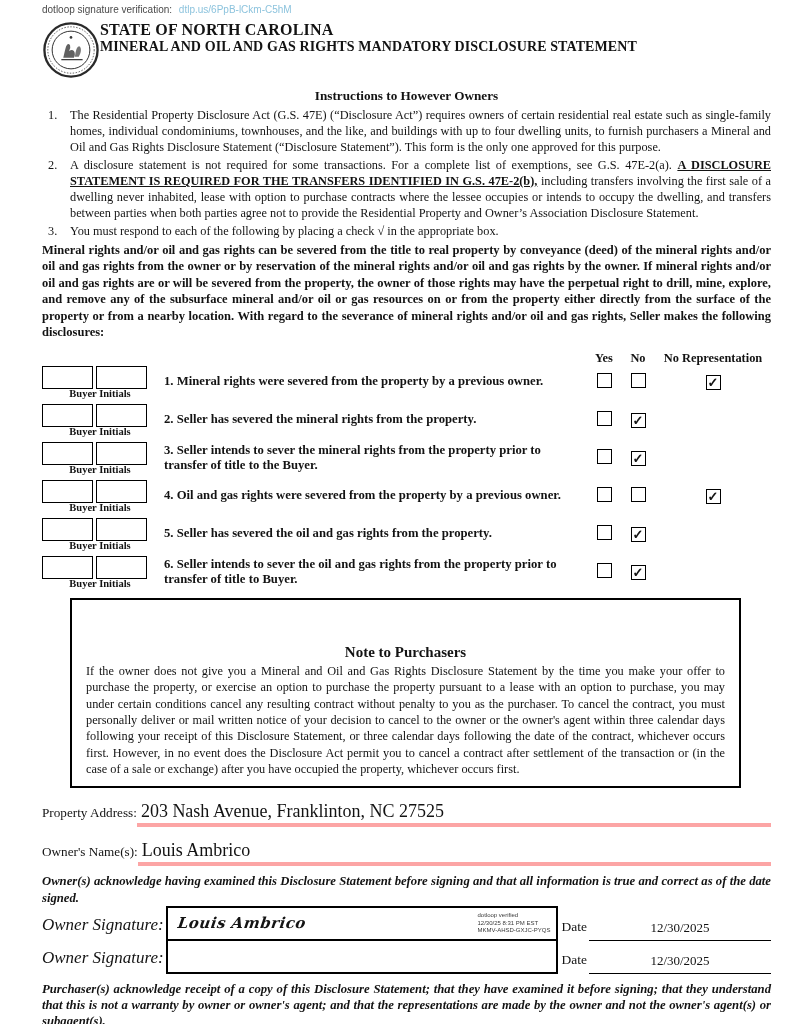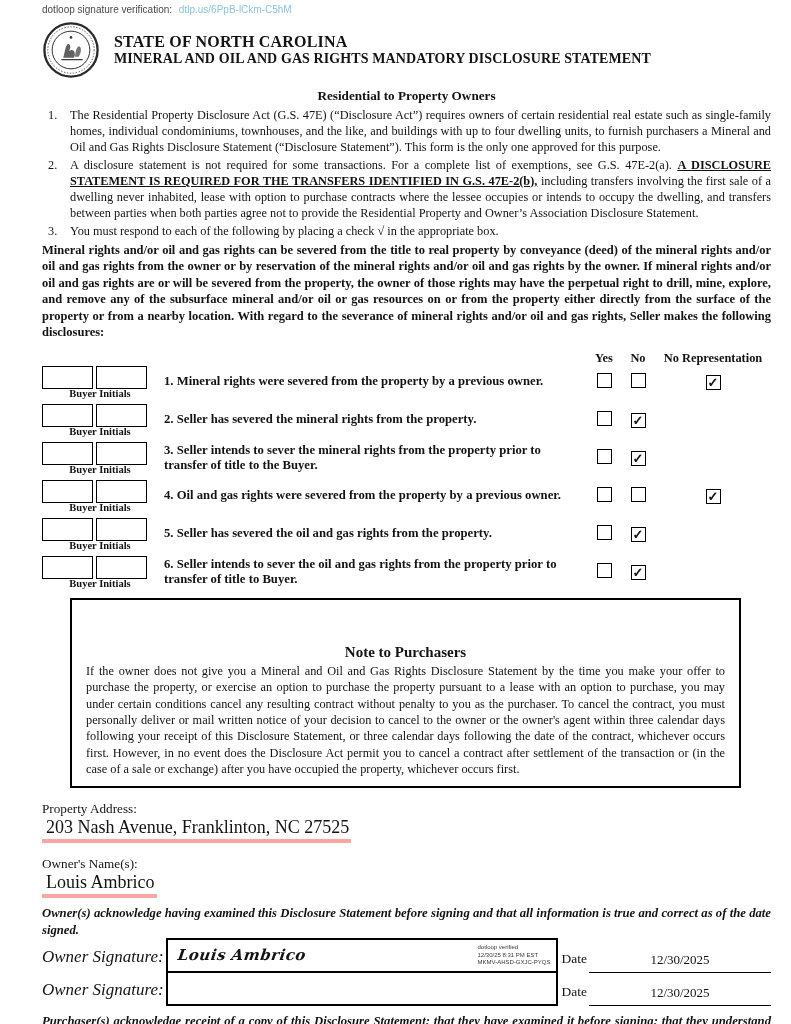--- a/index.html
+++ b/index.html
@@ -11,21 +11,21 @@
     color:#131313;
     -webkit-font-smoothing:antialiased;
   }
   .page { width:791px; height:1024px; padding:4px 20px 0 42px; overflow:hidden; }
 
   
   .verify-line { font-family:"Liberation Sans", sans-serif; font-size:10px; color:#4a4a4a; margin-bottom:6px; }
   .verify-line a { color:#8cc3dd; text-decoration:none; margin-left:4px; }
 
   
-  .header { display:flex; align-items:center; gap:14px; margin-top:4px; }
+  .header { display:flex; margin-top:4px; }
   .seal { flex:none; width:58px; height:58px; }
   .titles .t1 { font-weight:bold; font-size:16px; letter-spacing:.2px; }
   .titles .t2 { font-weight:bold; font-size:14px; letter-spacing:.1px; }
 
   .ins-head { text-align:center; font-weight:bold; font-size:13.2px; margin:9px 0 4px; }
 
   .item { position:relative; padding-left:28px; text-align:justify; font-size:12.3px; line-height:1.3; margin-bottom:2px; }
   .item .num { position:absolute; left:6px; }
   .bu { font-weight:bold; text-decoration:underline; }
 
@@ -47,21 +47,21 @@
   .stmt { flex:1; font-weight:bold; font-size:12.7px; line-height:1.25; padding:0 4px 0 6px; }
   .cb { display:inline-block; width:15px; height:15px; border:1.7px solid #000; text-align:center;
         line-height:13px; font-size:13px; font-weight:bold; background:#fff; }
 
   
   .note { border:2px solid #000; margin:9px 30px 6px 28px; padding:4px 14px 9px; }
   .note-title { text-align:center; font-weight:bold; font-size:15px; margin-bottom:2px;margin-top:40px; }
   .note-body { text-align:justify; font-size:12.3px; line-height:1.33; }
 
   
-  .fieldrow { display:flex; align-items:baseline; margin-top:13px; font-size:13.2px;flex-direction:column; }
+  .fieldrow { display:flex; align-items:baseline; margin-top:13px; font-size:13.2px; }
   .flabel { white-space:nowrap; }
   .fvalue { flex:1; border-bottom:4px solid #fca5a5; padding:0 2px 1px 4px; font-size:18px; }
 
   .ack { font-style:italic; font-weight:bold; font-size:12.7px; line-height:1.28; text-align:justify; margin-top:7px; }
 
   
   .sigrow { display:flex; align-items:flex-end; }
   .sigrow.tight { margin-top:-2px; }
   .siglabel { font-size:17px; white-space:nowrap; padding-bottom:6px;font-style:italic; }
   .sigbox { flex:1; height:35px; border:2px solid #000; margin-left:2px; position:relative;
@@ -95,21 +95,21 @@
         <path d="M20 40 h22" stroke="#2a2a2a" stroke-width="1.2"></path>
         <circle cx="30" cy="17" r="1.4" fill="#3a3a3a"></circle>
       </svg>
     </div>
     <div class="titles">
       <div class="t1">STATE OF NORTH CAROLINA</div>
       <div class="t2">MINERAL AND OIL AND GAS RIGHTS MANDATORY DISCLOSURE STATEMENT</div>
     </div>
   </div>
 
-  <div class="ins-head">Residential to Property Owners</div>
+  <div class="ins-head">Instructions to However Owners</div>
 
   <div class="item">
     <span class="num">1.</span>
     <span>The Residential Property Disclosure Act (G.S. 47E) (“Disclosure Act”) requires owners of certain residential real estate such as single-family homes, individual condominiums, townhouses, and the like, and buildings with up to four dwelling units, to furnish purchasers a Mineral and Oil and Gas Rights Disclosure Statement (“Disclosure Statement”). This form is the only one approved for this purpose.</span>
   </div>
   <div class="item">
     <span class="num">2.</span>
     <span><span>A disclosure statement is not required for some transactions. For a complete list of exemptions, see G.S. 47E-2(a). </span><span class="bu">A DISCLOSURE STATEMENT IS REQUIRED FOR THE TRANSFERS IDENTIFIED IN  G.S. 47E-2(b),</span><span> including transfers involving the first sale of a dwelling never inhabited, lease with option to purchase contracts where the lessee occupies or intends to occupy the dwelling, and transfers between parties when both parties agree not to provide the Residential Property and Owner’s Association Disclosure Statement.</span></span>
   </div>
   <div class="item">

